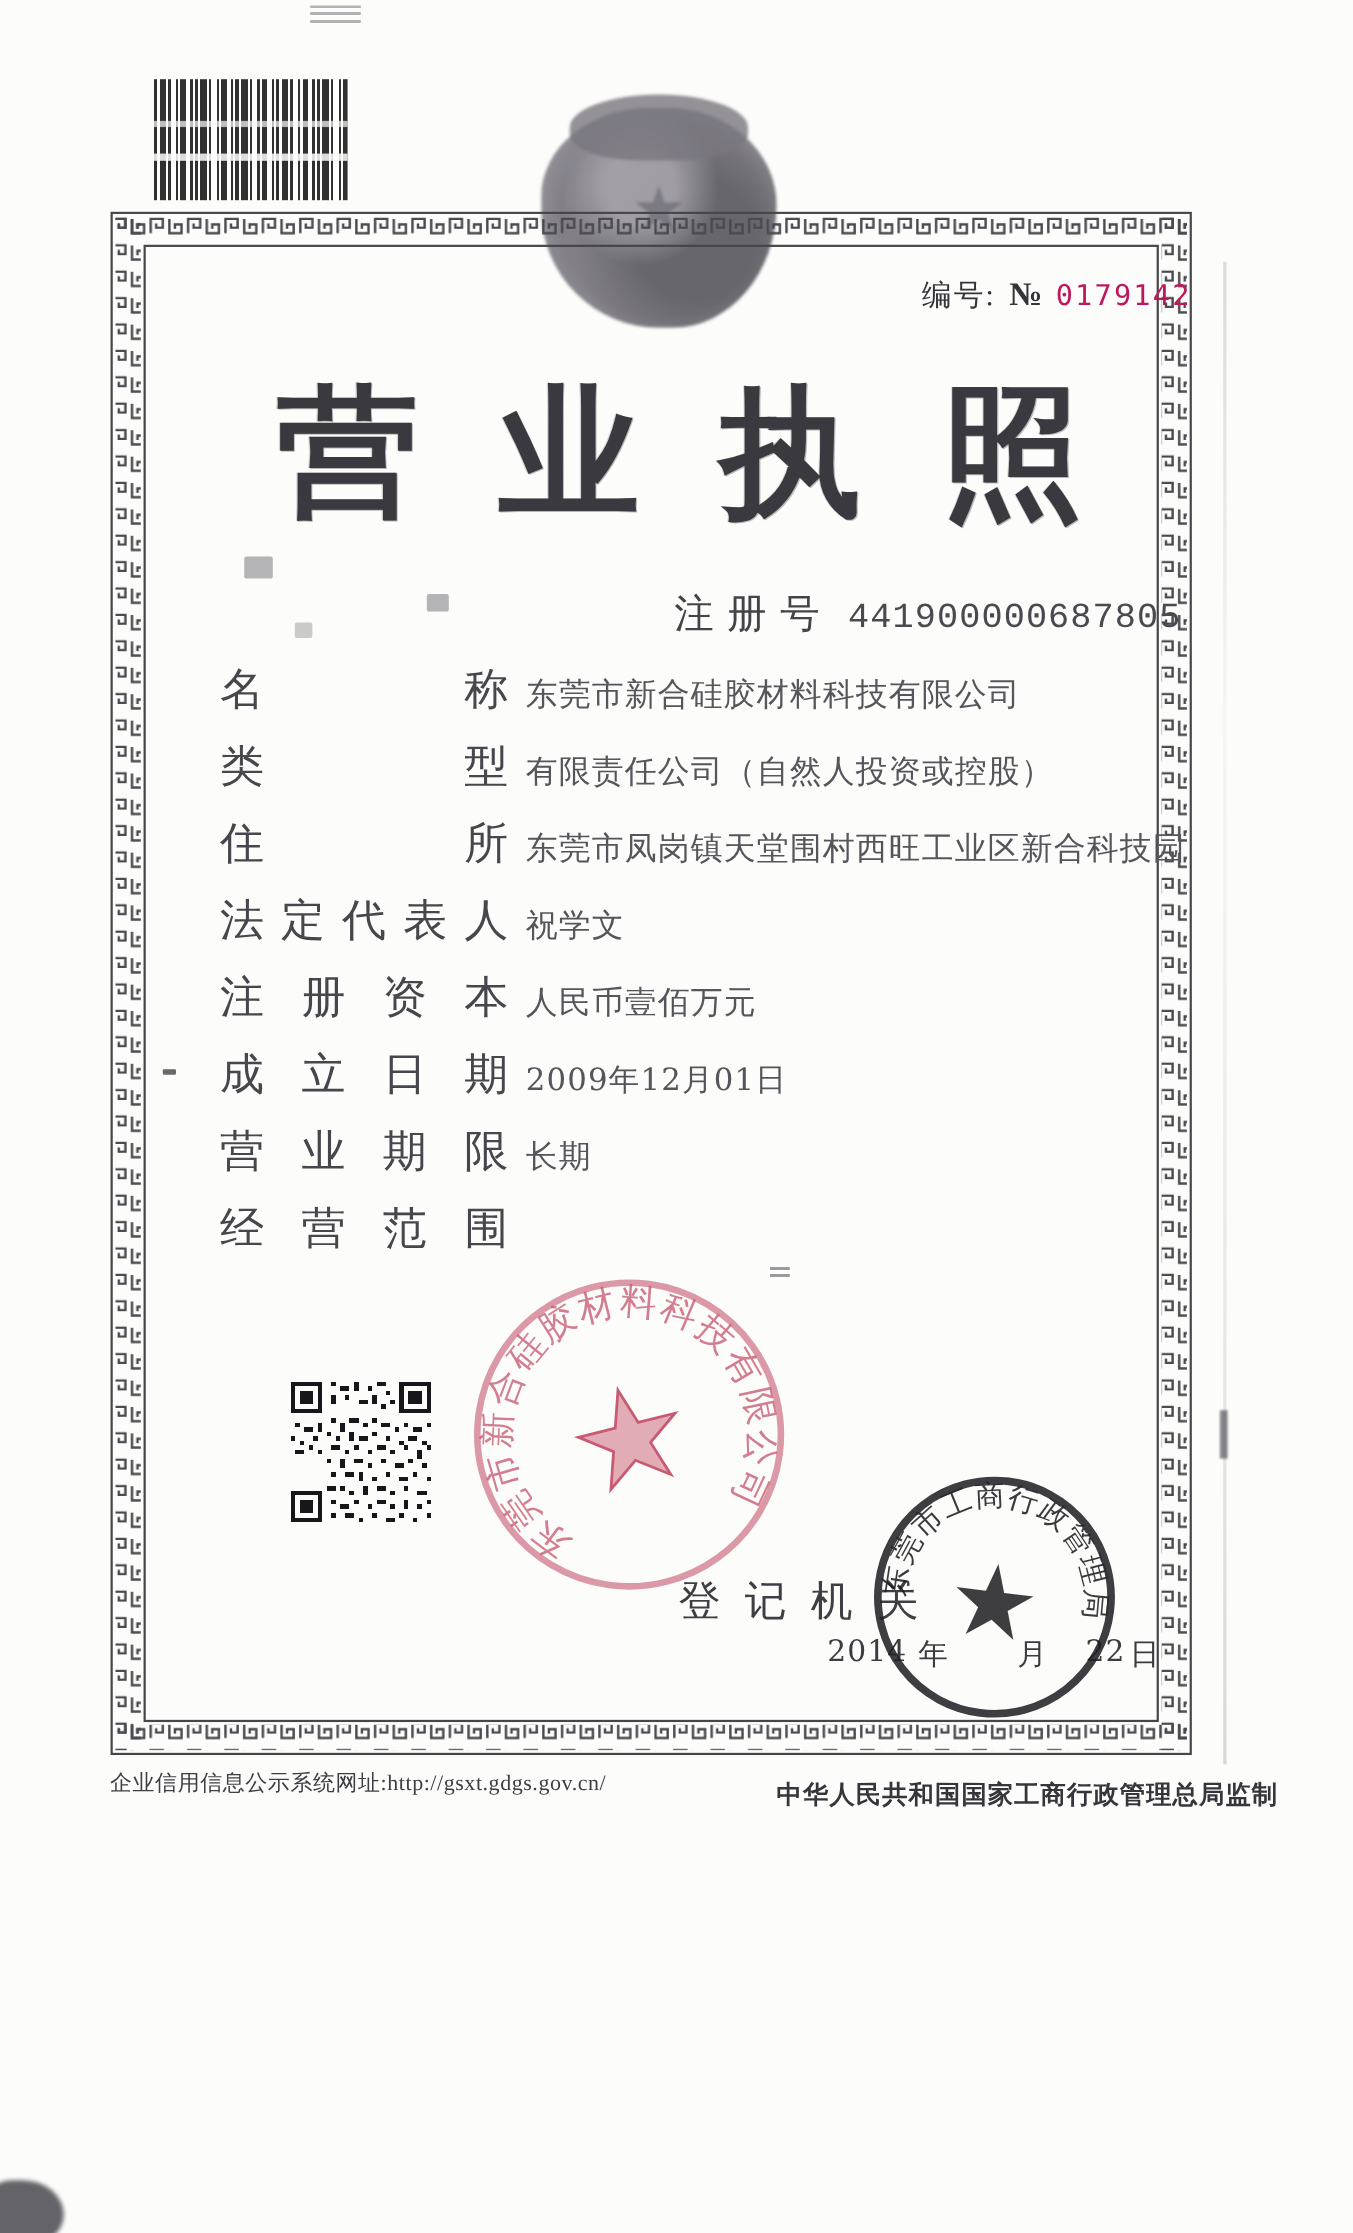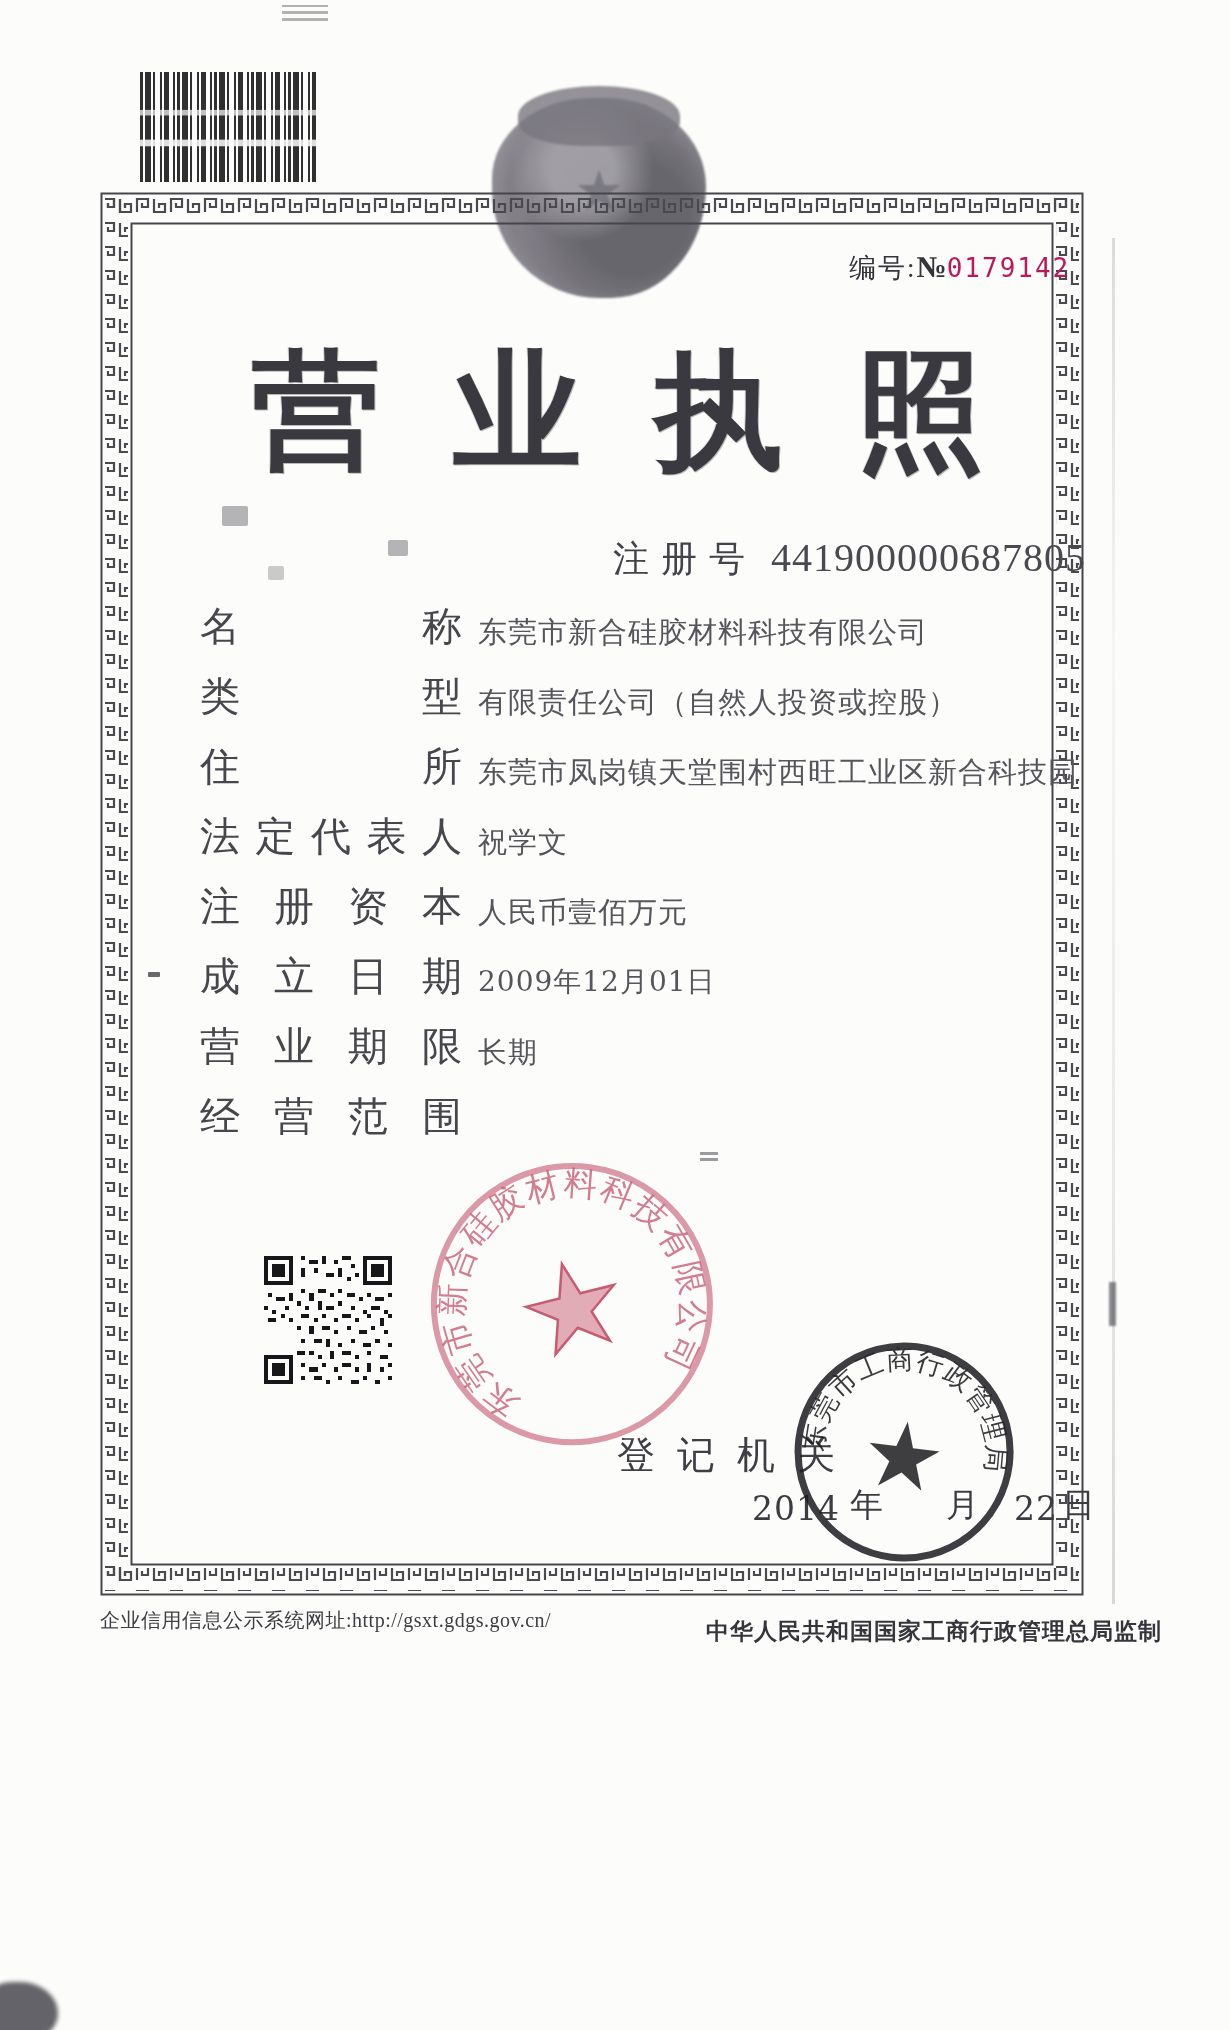--- a/index.html
+++ b/index.html
@@ -56,21 +56,21 @@
     font-family:"DejaVu Sans", sans-serif;
   }
 
   
   .frame{left:100px;top:192px;}
 
   
   .serial{
     left:838px;top:250px;width:260px;height:40px;
     font-size:27px;color:#35343b;letter-spacing:2px;
-    display:flex;align-items:baseline;white-space:nowrap;margin-left:11px;
+    display:flex;align-items:baseline;gap:12px;white-space:nowrap;
   }
   .serial .no-sign{font-weight:bold;font-size:30px;letter-spacing:0;}
   .serial .serial-digits{font-family:"DejaVu Sans Mono", monospace;font-size:26px;letter-spacing:2px;color:#be185d;}
 
   
   .title{
     left:252px;top:336px;width:732px;height:152px;
     display:flex;justify-content:space-between;align-items:center;
     font-size:128px;font-weight:800;color:#3a393f;
     font-family:"Liberation Serif", serif;
@@ -80,22 +80,22 @@
   
   .regno-row{
     left:613px;top:534px;height:50px;
     display:flex;align-items:baseline;white-space:nowrap;
   }
   .regno-label{
     width:132px;display:flex;justify-content:space-between;
     font-size:36px;color:#44434a;
   }
   .regno-value{
-    margin-left:26px;font-size:40px;color:#4a4950;
-    font-family:Liberation Serif, serif;letter-spacing:1px;
+    margin-left:26px;font-size:32px;color:#4a4950;
+    font-family:Liberation Mono, monospace;letter-spacing:1px;
   }
 
   
   .fields{left:200px;top:604px;width:888px;}
   .field-row{display:flex;align-items:flex-start;min-height:70px;}
   .field-label{
     width:262px;flex:0 0 262px;
     display:flex;justify-content:space-between;
     font-size:40px;color:#47464d;line-height:1.15;
   }
@@ -117,22 +117,22 @@
   .black-seal{left:782px;top:1330px;transform:rotate(7deg);opacity:.95;}
 
   
   .issuer-row{
     left:617px;top:1430px;width:218px;
     display:flex;justify-content:space-between;
     font-size:38px;color:#3f3e45;
   }
   .date-row{
     left:752px;top:1486px;height:42px;
-    display:flex;align-items:flex-end;
-    font-size:33px;color:#3c3b42;letter-spacing:1px;white-space:nowrap;
+    display:flex;align-items:flex-start;
+    font-size:27px;color:#3c3b42;letter-spacing:1px;white-space:nowrap;
   }
   .date-row .d-year{font-family:"DejaVu Serif", serif;}
   .date-row .d-yu{margin-left:10px;}
   .date-row .d-mu{margin-left:62px;}
   .date-row .d-day{margin-left:34px;font-family:"DejaVu Serif", serif;}
   .date-row .d-du{margin-left:4px;}
 
   
   .footer-left{
     left:100px;top:1607px;font-size:20px;color:#3e3d44;letter-spacing:.5px;

